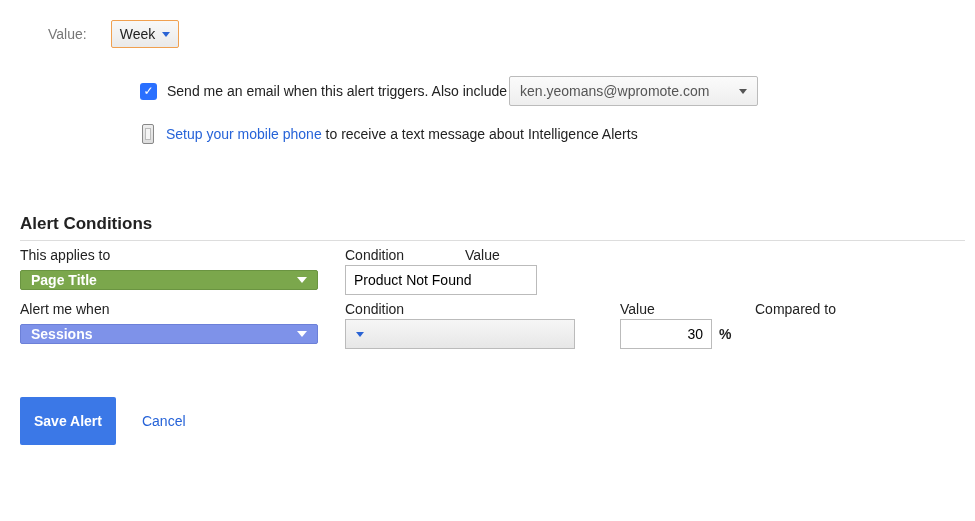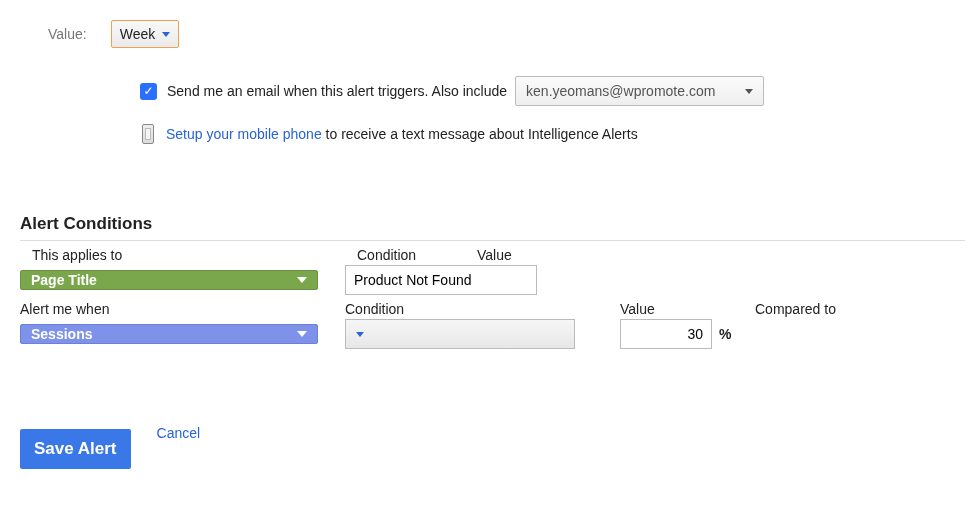--- a/index.html
+++ b/index.html
@@ -54,21 +54,21 @@
       margin-right: 10px;
     }
     .email-dropdown {
       display: inline-flex;
       align-items: center;
       border: 1px solid #bbb;
       background: linear-gradient(#fbfbfb, #eee);
       padding: 6px 10px;
       font-size: 14px;
       color: #555;
-      margin-left: 8px;
+      margin-left: 2px;
       gap: 28px;
       border-radius: 2px;
     }
     .mobile-row { margin-top: 18px; }
     .phone-icon {
       display: inline-block;
       width: 12px; height: 20px;
       border: 1px solid #888;
       border-radius: 2px;
       background: linear-gradient(#eee, #ddd);
@@ -128,26 +128,25 @@
       padding:4px 8px;
       font-size:14px;
       background:#fff;
     }
     .text-input.right { text-align:right; }
     .footer { margin-top: 48px; display:flex; align-items:center; gap:26px; }
     .save-btn {
       background:#3b78e7;
       color:#fff;
       border:none;
-      padding:10px 14px;
-      font-size:17px;
+      padding:16px 14px;
+      font-size:14px;
       font-weight:bold;
       border-radius:2px;
       cursor:pointer;
-      margin-top:32px;
     }
     .cancel { color:#2663d8; cursor:pointer; font-size:14px; }
   </style>
 </head>
 <body>
 
 <div class="row" style="margin-bottom:28px;">
   <span class="period-label">Value:</span>
   <div class="dropdown orange-outline">
     <span>Week</span>
@@ -167,21 +166,21 @@
 <div class="row indent mobile-row">
   <span class="phone-icon"></span>
   <span>
     <span class="link">Setup your mobile phone</span><span> to receive a text message about Intelligence Alerts</span>
   </span>
 </div>
 
 <div class="section-header">Alert Conditions</div>
 <div class="thin-rule"></div>
 
-<div class="cond-grid" style="grid-template-columns:325px 120px 200px;margin-left:12px;">
+<div class="cond-grid" style="grid-template-columns:325px 120px 200px;">
   <div class="colhdr">This applies to</div>
   <div class="colhdr">Condition</div>
   <div class="colhdr">Value</div>
 </div>
 
 <div class="cond-grid" style="grid-template-columns:325px 120px 200px; margin-bottom:6px;">
   <div>
     <div class="green-select">
       <span>Page Title</span>
       <span class="white-tri"></span>

